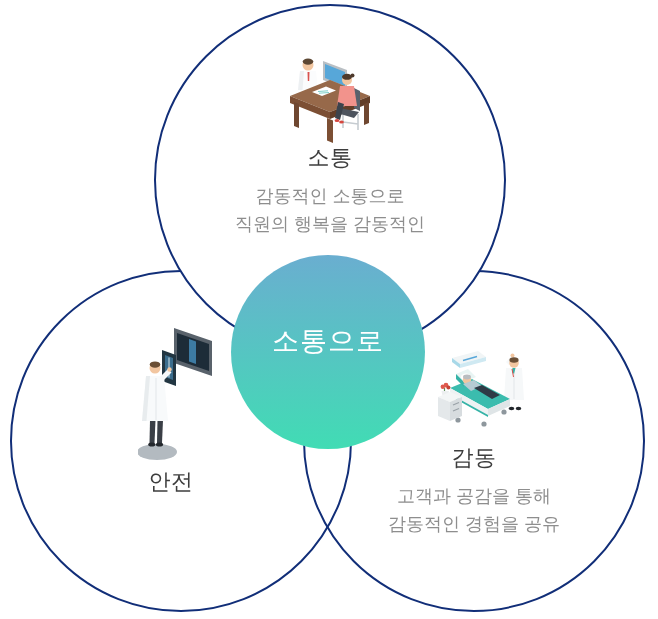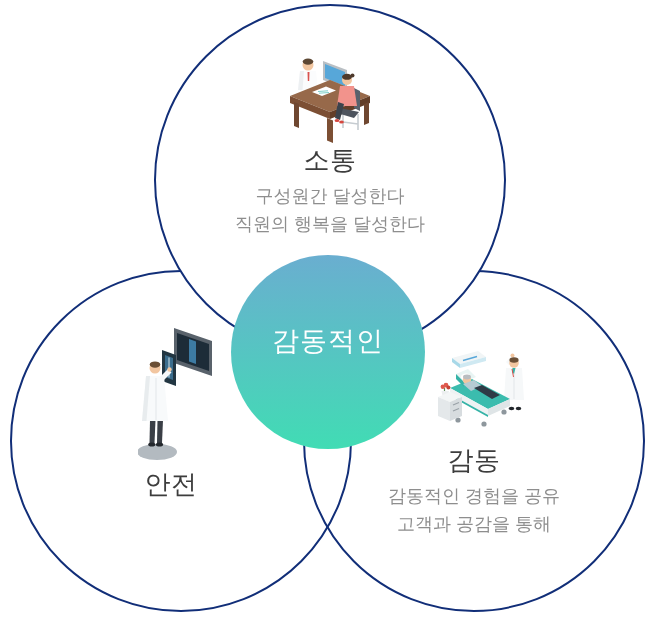--- a/index.html
+++ b/index.html
@@ -28,21 +28,21 @@
   .center-label {
     color: #ffffff; font-size: 27px; font-weight: 500; letter-spacing: 1px;
     white-space: nowrap;
   }
 
   
   .value-block {
     position: absolute; z-index: 4; text-align: center; white-space: nowrap;
     transform: translateX(-50%);
   }
-  .value-title { font-size: 26px; font-weight: 500; color: #3d3d3d; line-height: 24px; letter-spacing: 0.5px; }
+  .value-title { font-size: 22px; font-weight: 500; color: #3d3d3d; line-height: 24px; letter-spacing: 0.5px; font-family: Liberation Mono, monospace; }
   .value-desc  { margin-top: 10px; font-size: 18px; font-weight: 400; color: #8e8e8e; line-height: 28px; }
   .block-communication { left: 330px; top: 148px; }
   .block-safety        { left: 171px; top: 472px; }
   .block-impression    { left: 474px; top: 448px; }
 
   
   .illu { position: absolute; z-index: 4; }
   .illu-top   { left: 288px; top: 50px;  }
   .illu-left  { left: 138px; top: 324px; }
   .illu-right { left: 436px; top: 350px; }
@@ -50,21 +50,21 @@
 </head>
 <body>
 
 <div class="stage">
 
   <div class="ring circle-left"></div>
   <div class="ring circle-right"></div>
   <div class="ring circle-top"></div>
 
   <div class="circle-center">
-    <span class="center-label">감동적인</span>
+    <span class="center-label">소통으로</span>
   </div>
 
   <svg class="illu illu-top" width="84" height="98" viewBox="0 0 84 98">
     <g>
       <polygon points="12,21 28,21 30,40 10,40" fill="#fbfcfd"></polygon>
       <polygon points="12,21 16,21 14.5,40 10,40" fill="#edf0f2"></polygon>
       <polygon points="19.5,22 21.5,22 21.2,31 19.8,31" fill="#d9534f"></polygon>
       <circle cx="20" cy="15" r="5.5" fill="#f2c6a0"></circle>
       <ellipse cx="20" cy="11.6" rx="5.3" ry="3.1" fill="#5d4733"></ellipse>
     </g>
@@ -170,32 +170,32 @@
       <polygon points="2,47 14,42 26,47 14,52" fill="#f3f6f6"></polygon>
       <polygon points="2,47 14,52 14,71 2,66" fill="#e4e8ea"></polygon>
       <polygon points="14,52 26,47 26,66 14,71" fill="#d7dcdf"></polygon>
       <path d="M17,55 L23,52.5 M17,61 L23,58.5" stroke="#9aa2a8" stroke-width="1.2" fill="none"></path>
     </g>
   </svg>
 
   <div class="value-block block-communication">
     <div class="value-title">소통</div>
     <div class="value-desc">
-      <div>구성원간 달성한다</div>
-      <div>직원의 행복을 달성한다</div>
+      <div>감동적인 소통으로</div>
+      <div>직원의 행복을 감동적인</div>
     </div>
   </div>
 
   <div class="value-block block-safety">
     <div class="value-title">안전</div>
     <div class="value-desc">
     </div>
   </div>
 
   <div class="value-block block-impression">
     <div class="value-title">감동</div>
     <div class="value-desc">
+      <div>고객과 공감을 통해</div>
       <div>감동적인 경험을 공유</div>
-      <div>고객과 공감을 통해</div>
     </div>
   </div>
 
 </div>
 
 </body></html>

